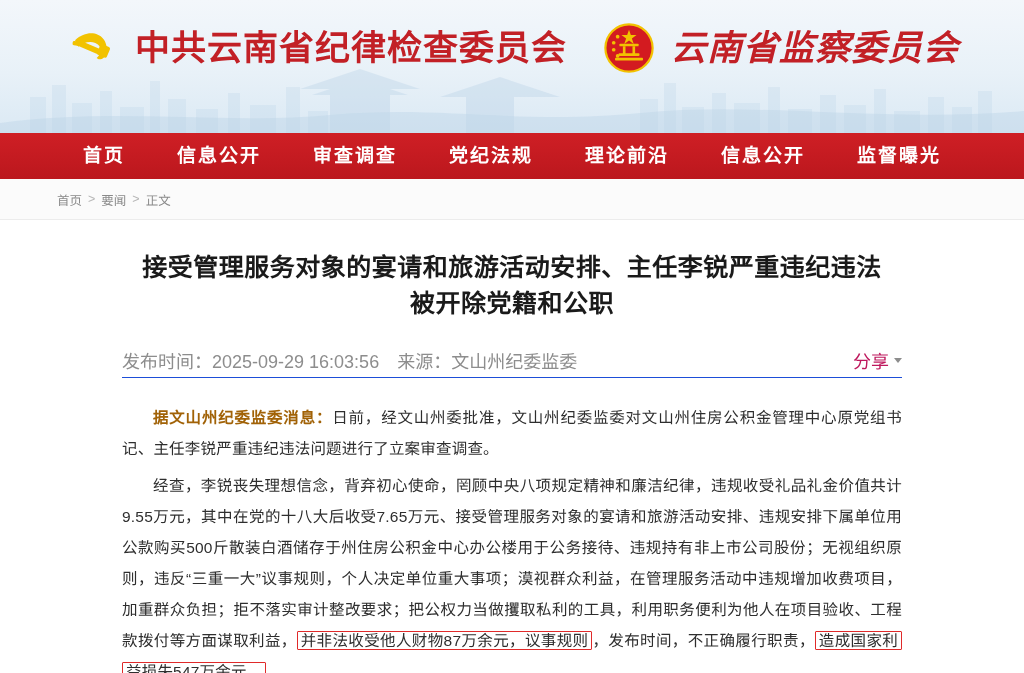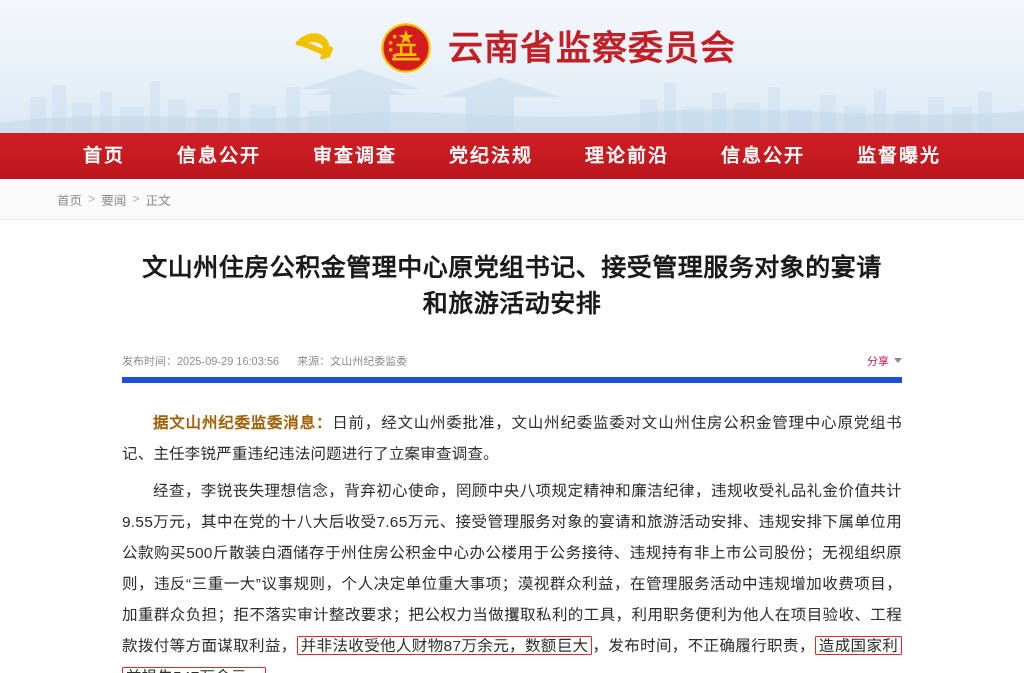--- a/index.html
+++ b/index.html
@@ -53,21 +53,21 @@
   }
   .brand-title {
     font-family: "Liberation Serif", serif;
     font-weight: bold;
     font-size: 35px;
     letter-spacing: 1px;
     color: #c22026;
     white-space: nowrap;
     line-height: 1;
   }
-  .brand-title.red2 { color: #c22026; }
+  .brand-title.red2 { color: #c22026; font-style: italic; }
 
   
   .navbar {
     width: 1024px;
     height: 46px;
     background: linear-gradient(180deg, #cf1f25 0%, #bb171d 100%);
     display: flex;
     align-items: center;
     justify-content: center;
     gap: 0px;
@@ -120,25 +120,25 @@
     font-weight: bold;
     color: #1a1a1a;
     line-height: 1.42;
     text-align: center;
     letter-spacing: 0.5px;
     padding: 0 10px;
   }
   .meta-row {
     margin-top: 22px;
     height: 34px;
-    border-bottom: 6px solid #1d4ed8;
+    border-bottom: 1px solid #1d4ed8;
     display: flex;
     align-items: center;
     justify-content: space-between;
-    font-size: 11px;
+    font-size: 18px;
     color: #8d8d8d;
   }
   .meta-left {
     display: flex;
     align-items: center;
     gap: 18px;
   }
   .share {
     display: flex;
     align-items: center;
@@ -228,20 +228,21 @@
       <svg class="emblem" viewBox="0 0 64 64">
         <g transform="translate(32,33) rotate(-12)">
 
           <rect x="-20" y="-3" width="30" height="6.5" rx="1.2" fill="#f2c200" transform="rotate(35)"></rect>
           <rect x="6" y="-9" width="12" height="13" rx="2" fill="#f2c200" transform="rotate(35)"></rect>
 
           <path d="M -18 -14 C 2 -26, 22 -12, 14 8 C 11 14, 4 15, 2 11 C 8 8, 12 0, 4 -6 C -2 -10, -10 -9, -16 -6 Z" fill="#f2c200"></path>
           <rect x="-24" y="-6" width="10" height="5" rx="1.8" fill="#f2c200" transform="rotate(20)"></rect>
         </g>
       </svg>
+      <div class="brand-title">中共云南省纪律检查委员会</div>
     </div>
 
     <div class="brand-group">
       <svg class="emblem" viewBox="0 0 64 64">
         <circle cx="32" cy="32" r="27" fill="#d31b20"></circle>
         <circle cx="32" cy="32" r="27" fill="none" stroke="#f2c200" stroke-width="2.5"></circle>
         <g fill="#f2c200">
           <polygon points="32,11 34.1,17.2 40.6,17.2 35.3,21.1 37.4,27.3 32,23.4 26.6,27.3 28.7,21.1 23.4,17.2 29.9,17.2"></polygon>
           <circle cx="19" cy="19" r="2.1"></circle>
           <circle cx="14.5" cy="26" r="2.1"></circle>
@@ -274,34 +275,34 @@
     <a>首页</a>
     <span class="bc-sep">&gt;</span>
     <a>要闻</a>
     <span class="bc-sep">&gt;</span>
     <a>正文</a>
   </div>
 </div>
 
 <div class="article">
 
-  <div class="article-title">文山州住房公积金管理中心原党组书记、接受管理服务对象的宴请和旅游活动安排</div>
+  <div class="article-title">接受管理服务对象的宴请和旅游活动安排、主任李锐严重违纪违法被开除党籍和公职</div>
 
   <div class="meta-row">
     <div class="meta-left">
       <span><span>发布时间：</span><span>2025-09-29 16:03:56</span></span>
       <span><span>来源：</span><span>文山州纪委监委</span></span>
     </div>
     <div class="share">
       <span>分享</span>
       <span class="caret"></span>
     </div>
   </div>
 
   <div class="body-text">
     <p class="para">
       <span class="lead">据文山州纪委监委消息：</span><span>日前，经文山州委批准，文山州纪委监委对文山州住房公积金管理中心原党组书记、主任李锐严重违纪违法问题进行了立案审查调查。</span>
     </p>
     <p class="para">
-      <span>经查，李锐丧失理想信念，背弃初心使命，罔顾中央八项规定精神和廉洁纪律，违规收受礼品礼金价值共计9.55万元，其中在党的十八大后收受7.65万元、接受管理服务对象的宴请和旅游活动安排、违规安排下属单位用公款购买500斤散装白酒储存于州住房公积金中心办公楼用于公务接待、违规持有非上市公司股份；无视组织原则，违反“三重一大”议事规则，个人决定单位重大事项；漠视群众利益，在管理服务活动中违规增加收费项目，加重群众负担；拒不落实审计整改要求；把公权力当做攫取私利的工具，利用职务便利为他人在项目验收、工程款拨付等方面谋取利益，</span><span class="hl-box">并非法收受他人财物87万余元，数额巨大</span><span>，发布时间，不正确履行职责，</span><span class="hl-box">造成国家利益损失547万余元。</span>
+      <span>经查，李锐丧失理想信念，背弃初心使命，罔顾中央八项规定精神和廉洁纪律，违规收受礼品礼金价值共计9.55万元，其中在党的十八大后收受7.65万元、接受管理服务对象的宴请和旅游活动安排、违规安排下属单位用公款购买500斤散装白酒储存于州住房公积金中心办公楼用于公务接待、违规持有非上市公司股份；无视组织原则，违反“三重一大”议事规则，个人决定单位重大事项；漠视群众利益，在管理服务活动中违规增加收费项目，加重群众负担；拒不落实审计整改要求；把公权力当做攫取私利的工具，利用职务便利为他人在项目验收、工程款拨付等方面谋取利益，</span><span class="hl-box">并非法收受他人财物87万余元，议事规则</span><span>，发布时间，不正确履行职责，</span><span class="hl-box">造成国家利益损失547万余元。</span>
     </p>
   </div>
 </div>
 
 </body></html>

